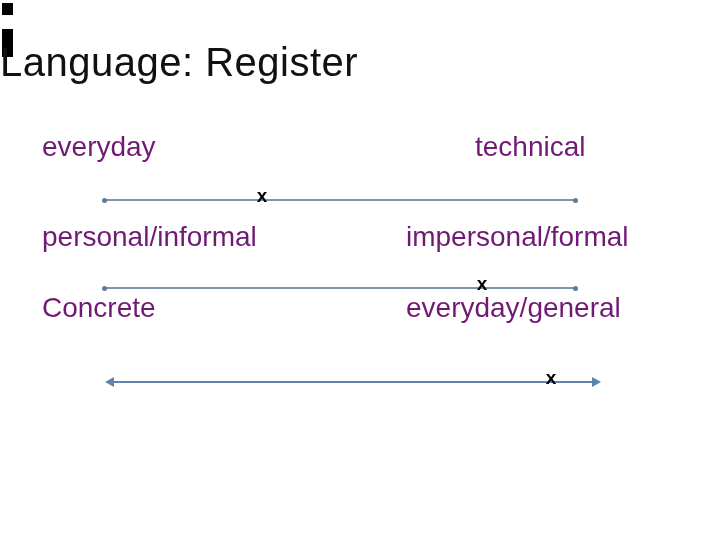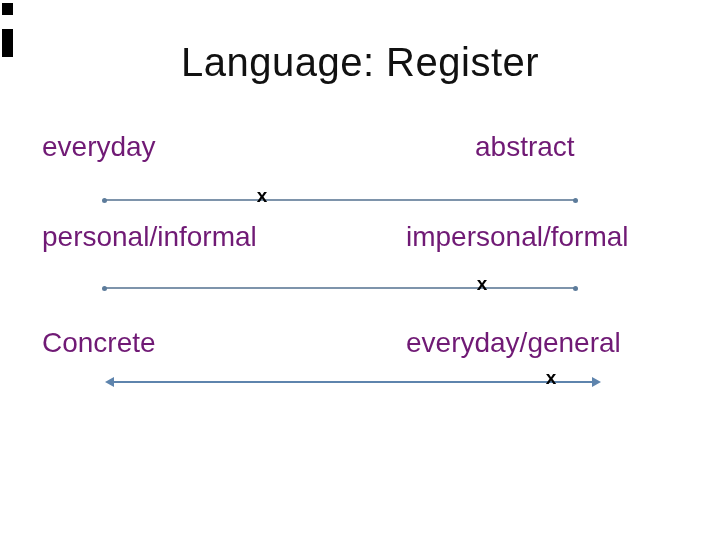--- a/index.html
+++ b/index.html
@@ -14,36 +14,35 @@
 
   
   .artifact { position: absolute; background: #000000; }
   .a1 { left: 2px; top: 3px;  width: 11px; height: 12px; }
   .a2 { left: 2px; top: 29px; width: 11px; height: 28px; }
 
   .title {
     position: absolute;
     left: 0; right: 0; top: 40px;
     margin: 0;
-    text-align: center;
     font-size: 40px;
     font-weight: 400;
     color: #111111;
     letter-spacing: 0.5px;
   }
 
   .label {
     position: absolute;
     font-size: 28px;
     color: #701a75;
     white-space: nowrap;
   }
   .r1 { top: 131px; }
   .r2 { top: 221px; }
-  .r3 { top: 327px; }
+  .r3 { top: 292px; }
   .col-left  { left: 42px; }
   .col-right { left: 406px; }
   .col-right-narrow { left: 475px; }
 
   .scaleline {
     position: absolute;
     height: 2px;
     background: #7e94ab;
   }
   .s1 { left: 104px; top: 199px; width: 472px; }
@@ -86,21 +85,21 @@
 <body>
 
 <div class="slide">
 
   <div class="artifact a1"></div>
   <div class="artifact a2"></div>
 
   <h1 class="title">Language: Register</h1>
 
   <div class="label r1 col-left">everyday</div>
-  <div class="label r1 col-right-narrow">abstract</div>
+  <div class="label r1 col-right-narrow">technical</div>
   <div class="scaleline s1">
     <span class="dot dot-l"></span>
     <span class="dot dot-r"></span>
   </div>
   <div class="marker m1">x</div>
 
   <div class="label r2 col-left">personal/informal</div>
   <div class="label r2 col-right">impersonal/formal</div>
   <div class="scaleline s2">
     <span class="dot dot-l"></span>

